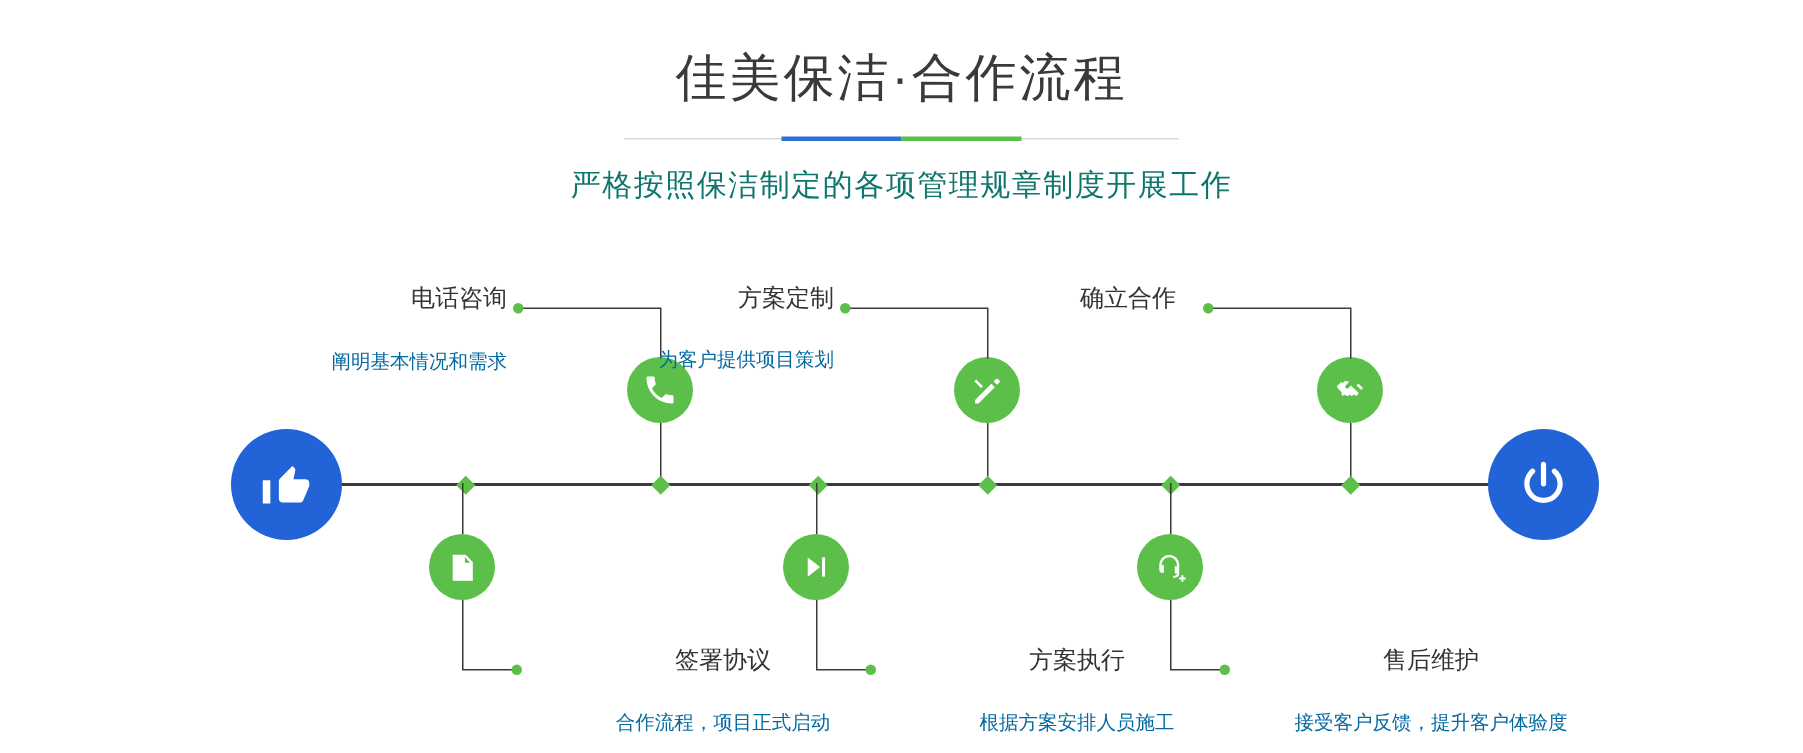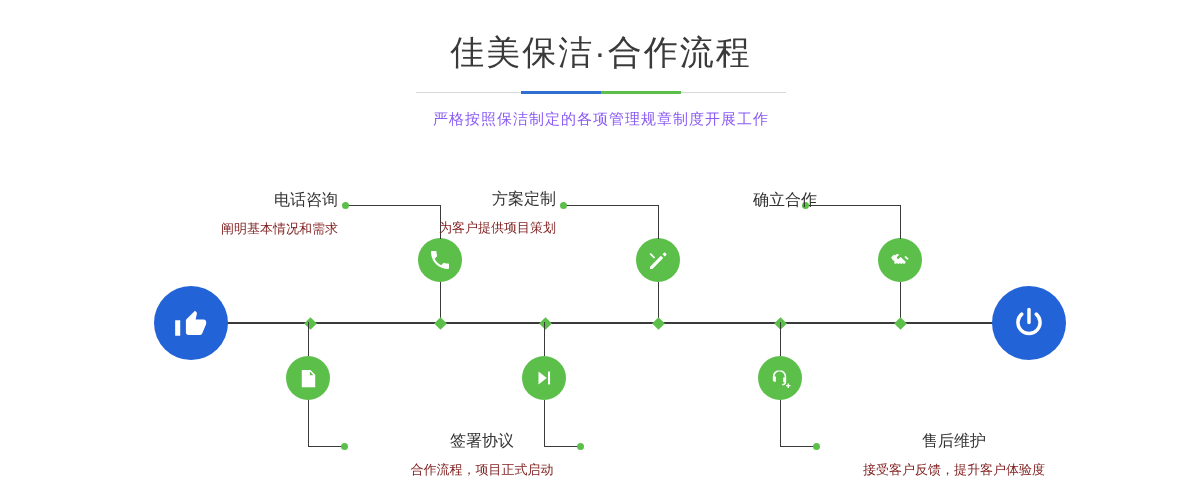--- a/index.html
+++ b/index.html
@@ -60,22 +60,22 @@
   }
   .rule-green {
     position: absolute;
     top: 7px;
     left: 185px;
     width: 80px;
     height: 3px;
     background: #5cbf4a;
   }
   .subtitle {
-    font-size: 15px;
-    color: #8b5cf6;
+    font-size: 20px;
+    color: #0f766e;
     margin-top: 10px;
     letter-spacing: 1px;
   }
 
   
   .timeline {
     position: absolute;
     left: 0;
     top: 160px;
     width: 1070px;
@@ -152,23 +152,23 @@
     width: 260px;
   }
   .label-title {
     font-size: 16px;
     color: #333;
     line-height: 22px;
     white-space: nowrap;
   }
   .label-desc {
     font-size: 13px;
-    color: #7f1d1d;
+    color: #0369a1;
     line-height: 20px;
-    margin-top: 8px;
+    margin-top: 20px;
     white-space: nowrap;
   }
   .align-right { text-align: right; }
   .align-left  { text-align: center; }
 
   svg { display: block; }
 </style>
 </head>
 <body>
 
@@ -264,35 +264,39 @@
         <svg width="22" height="22" viewBox="0 0 24 24" fill="#ffffff">
           <path d="M6 5l9 7-9 7V5z"></path>
           <rect x="16.4" y="5" width="2.2" height="14"></rect>
         </svg>
       </span>
     </div>
     <div class="stem-v" style="left:544px; top:162px; height:34px;"></div>
     <div class="stem-v" style="left:544px; top:240px; height:46px;"></div>
     <div class="stem-h" style="left:544px; top:286px; width:36px;"></div>
     <div class="dot" style="left:577px; top:283px;"></div>
+    <div class="label-block align-left" style="left:588px; top:270px;">
+      <div class="label-title">方案执行</div>
+      <div class="label-desc">根据方案安排人员施工</div>
+    </div>
 
     <div class="diamond" style="left:776px;"></div>
     <div class="node-circle" style="left:878px; top:78px;">
       <span>
         <svg width="24" height="24" viewBox="0 0 24 24" fill="#ffffff">
           <path d="M11.9 6.2 9.2 8.8c-.5.5-.5 1.3 0 1.8.5.5 1.3.5 1.8 0l1.6-1.6 4.6 4.3c.5.5.5 1.2.1 1.7l-.4.4c-.5.5-1.3.5-1.8 0l-.5-.5-.5.6c-.5.5-1.3.5-1.8 0l-.6-.5-.5.6c-.5.5-1.3.5-1.8 0l-.6-.6-.4.4c-.5.5-1.3.5-1.8 0-.5-.5-.5-1.3 0-1.8l-3-2.9 4.1-4c1-1 2.4-1 3.2 0z"></path>
           <path d="M3 9.6l3.1-3 1.3 1.3-3.1 3L3 9.6zm14.6-1.9 3.1 3-1.3 1.3-3.1-3 1.3-1.3z" opacity="0.9"></path>
         </svg>
       </span>
     </div>
     <div class="stem-v" style="left:900px; top:122px; height:40px;"></div>
     <div class="stem-h" style="left:805px; top:45px; width:95px;"></div>
     <div class="stem-v" style="left:900px; top:45px; height:34px;"></div>
     <div class="dot" style="left:802px; top:42px;"></div>
-    <div class="label-block align-right" style="left:557px; top:29px;">
+    <div class="label-block align-right" style="left:524px; top:29px;">
       <div class="label-title">确立合作</div>
     </div>
 
     <div class="diamond" style="left:896px;"></div>
     <div class="node-circle" style="left:758px; top:196px;">
       <span>
         <svg width="23" height="23" viewBox="0 0 24 24" fill="#ffffff">
           <path d="M11 3a7 7 0 0 0-7 7v3.6c0 1 .8 1.8 1.8 1.8h1.4v-5.4H5.7V10a5.3 5.3 0 0 1 10.6 0v.9h-1.5V16h1.5c0 1-.9 1.6-2.6 1.7v1.4c2.7-.1 4.2-1.3 4.2-3.3V10a7 7 0 0 0-7-7z"></path>
           <path d="M19.4 17.2h1.4v1.6h1.6v1.4h-1.6v1.6h-1.4v-1.6h-1.6v-1.4h1.6v-1.6z"></path>
         </svg>

